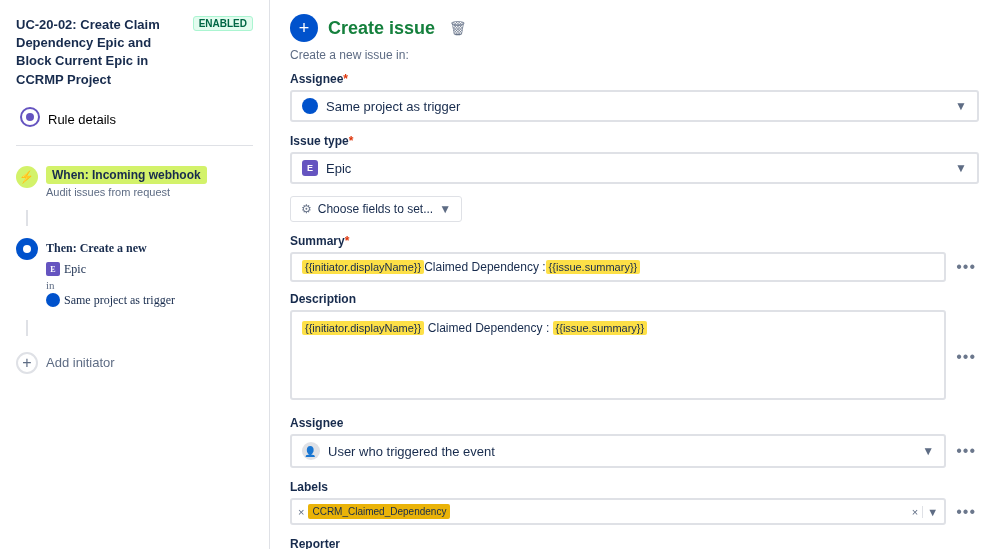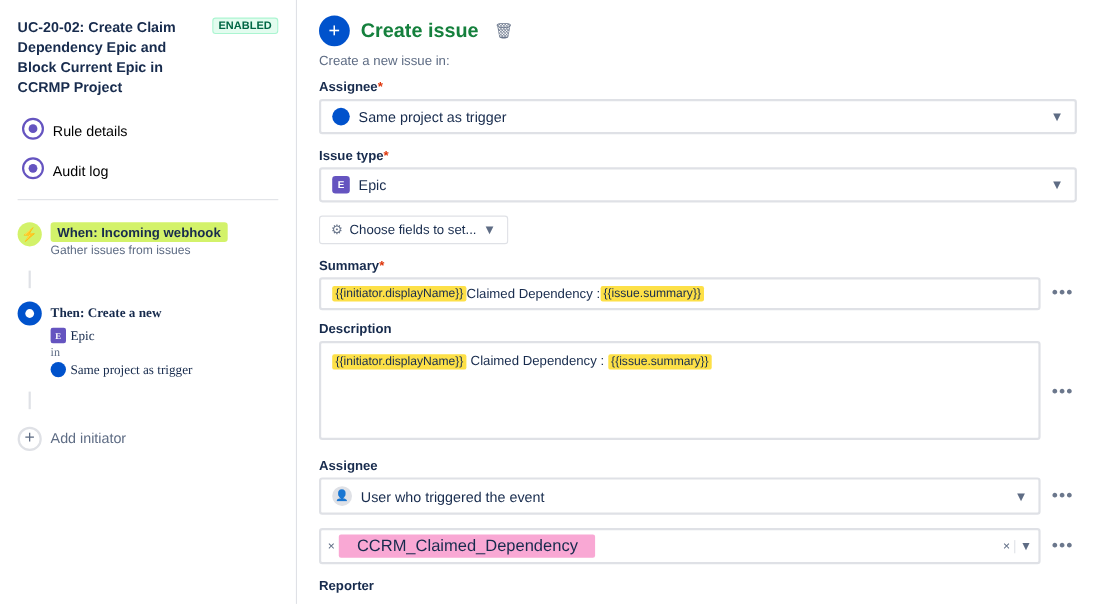--- a/index.html
+++ b/index.html
@@ -56,58 +56,52 @@
     .more-btn { color: #6B778C; cursor: pointer; font-size: 16px; padding: 2px 4px; flex-shrink: 0; display: flex; align-items: center; gap: 1px; }
     .description-wrap { border: 2px solid #DFE1E6; border-radius: 3px; padding: 8px 10px; min-height: 90px; margin-bottom: 4px; position: relative; background: #fff; }
     .desc-row { display: flex; gap: 6px; margin-bottom: 12px; }
     .desc-content { flex: 1; }
     .assignee-row { display: flex; align-items: center; gap: 6px; margin-bottom: 12px; }
     .assignee-select { flex: 1; border: 2px solid #DFE1E6; border-radius: 3px; padding: 6px 10px; display: flex; align-items: center; justify-content: space-between; cursor: pointer; background: #fff; }
     .assignee-icon { width: 18px; height: 18px; border-radius: 50%; background: #DFE1E6; display: flex; align-items: center; justify-content: center; flex-shrink: 0; }
     .labels-section { margin-bottom: 12px; }
     .labels-field { display: flex; align-items: center; gap: 6px; }
     .labels-input-wrap { flex: 1; border: 2px solid #DFE1E6; border-radius: 3px; padding: 4px 6px; display: flex; align-items: center; gap: 4px; background: #fff; }
-    .label-tag { background: #f9a8d4; border-radius: 2px; padding: 2px 16px; font-size: 15px; display: flex; align-items: center; gap: 4px; }
+    .label-tag { background: #eab308; border-radius: 2px; padding: 2px 4px; font-size: 10px; display: flex; align-items: center; gap: 4px; }
     .label-x { cursor: pointer; color: #5E6C84; font-size: 11px; }
     .label-chevron { color: #5E6C84; font-size: 11px; border-left: 1px solid #DFE1E6; padding-left: 4px; cursor: pointer; }
     .reporter-label { font-size: 12px; font-weight: 600; color: #172B4D; }
   </style>
 </head>
 <body>
 
 <div class="left-panel">
   <div style="display:flex; align-items:flex-start; gap:4px; margin-bottom:8px;">
     <span class="rule-title">UC-20-02: Create Claim Dependency Epic and Block Current Epic in CCRMP Project</span>
     <span class="enabled-badge">ENABLED</span>
   </div>
 
   <div class="nav-item">
     <div class="nav-icon">
       <div class="nav-icon-inner"></div>
     </div>
     <span>Rule details</span>
   </div>
-  <div class="nav-item">
-    <div class="nav-icon">
-      <div class="nav-icon-inner"></div>
-    </div>
-    <span>Audit log</span>
-  </div>
 
   <div class="divider"></div>
 
   <div style="display:flex; align-items:flex-start; gap:8px; margin: 8px 0;">
     <div style="width:22px; height:22px; border-radius:50%; background:#D3F26A; display:flex; align-items:center; justify-content:center; flex-shrink:0;">
       <span style="font-size:12px;">⚡</span>
     </div>
     <div>
       <div>
         <span class="trigger-label">When: Incoming webhook</span>
       </div>
-      <div class="trigger-sub">Gather issues from issues</div>
+      <div class="trigger-sub">Audit issues from request</div>
     </div>
   </div>
 
   <div class="step-connector"></div>
 
   <div class="step-block">
     <div class="step-header">
       <div class="step-circle">
         <div class="step-circle-inner"></div>
       </div>
@@ -228,20 +222,23 @@
       <span class="chevron-down">▼</span>
     </div>
     <div class="more-btn">
       <span>•</span>
         <span>•</span>
         <span>•</span>
     </div>
   </div>
 
   <div class="labels-section">
+    <div class="field-label">
+      <span>Labels</span>
+    </div>
     <div class="labels-field">
       <div class="labels-input-wrap">
         <span class="label-x">×</span>
         <span class="label-tag">
           <span>CCRM_Claimed_Dependency</span>
         </span>
         <div style="flex:1;"></div>
         <span class="label-x">×</span>
         <span class="label-chevron">▼</span>
       </div>

